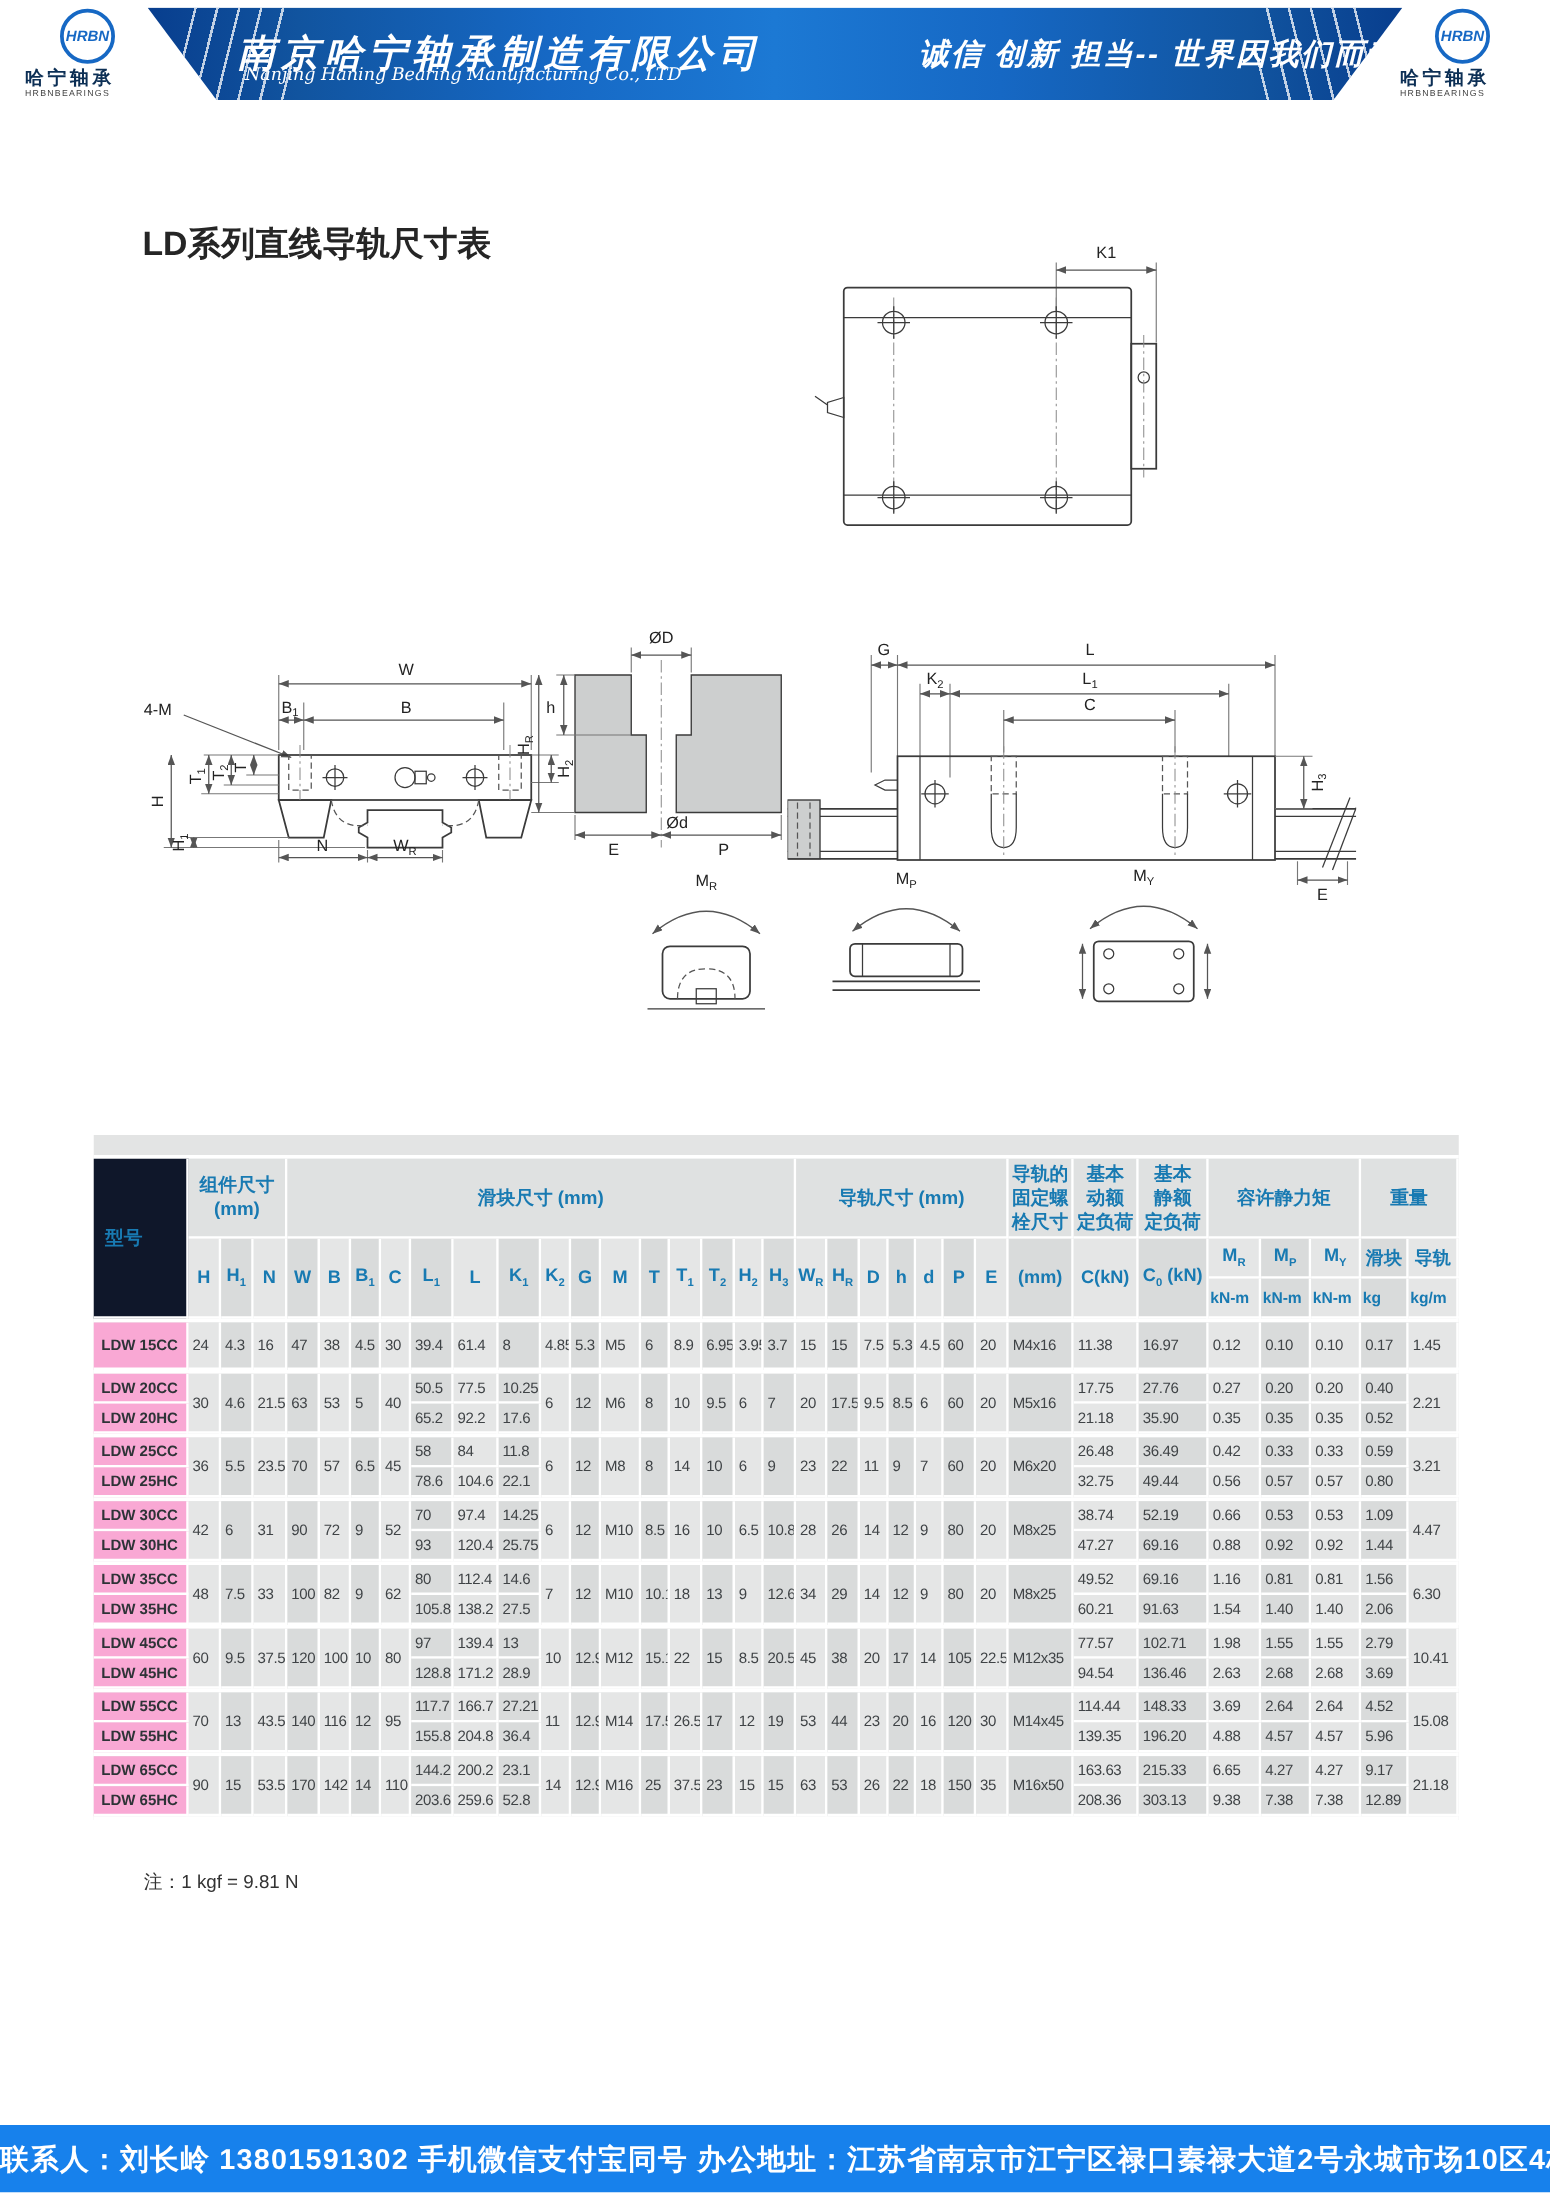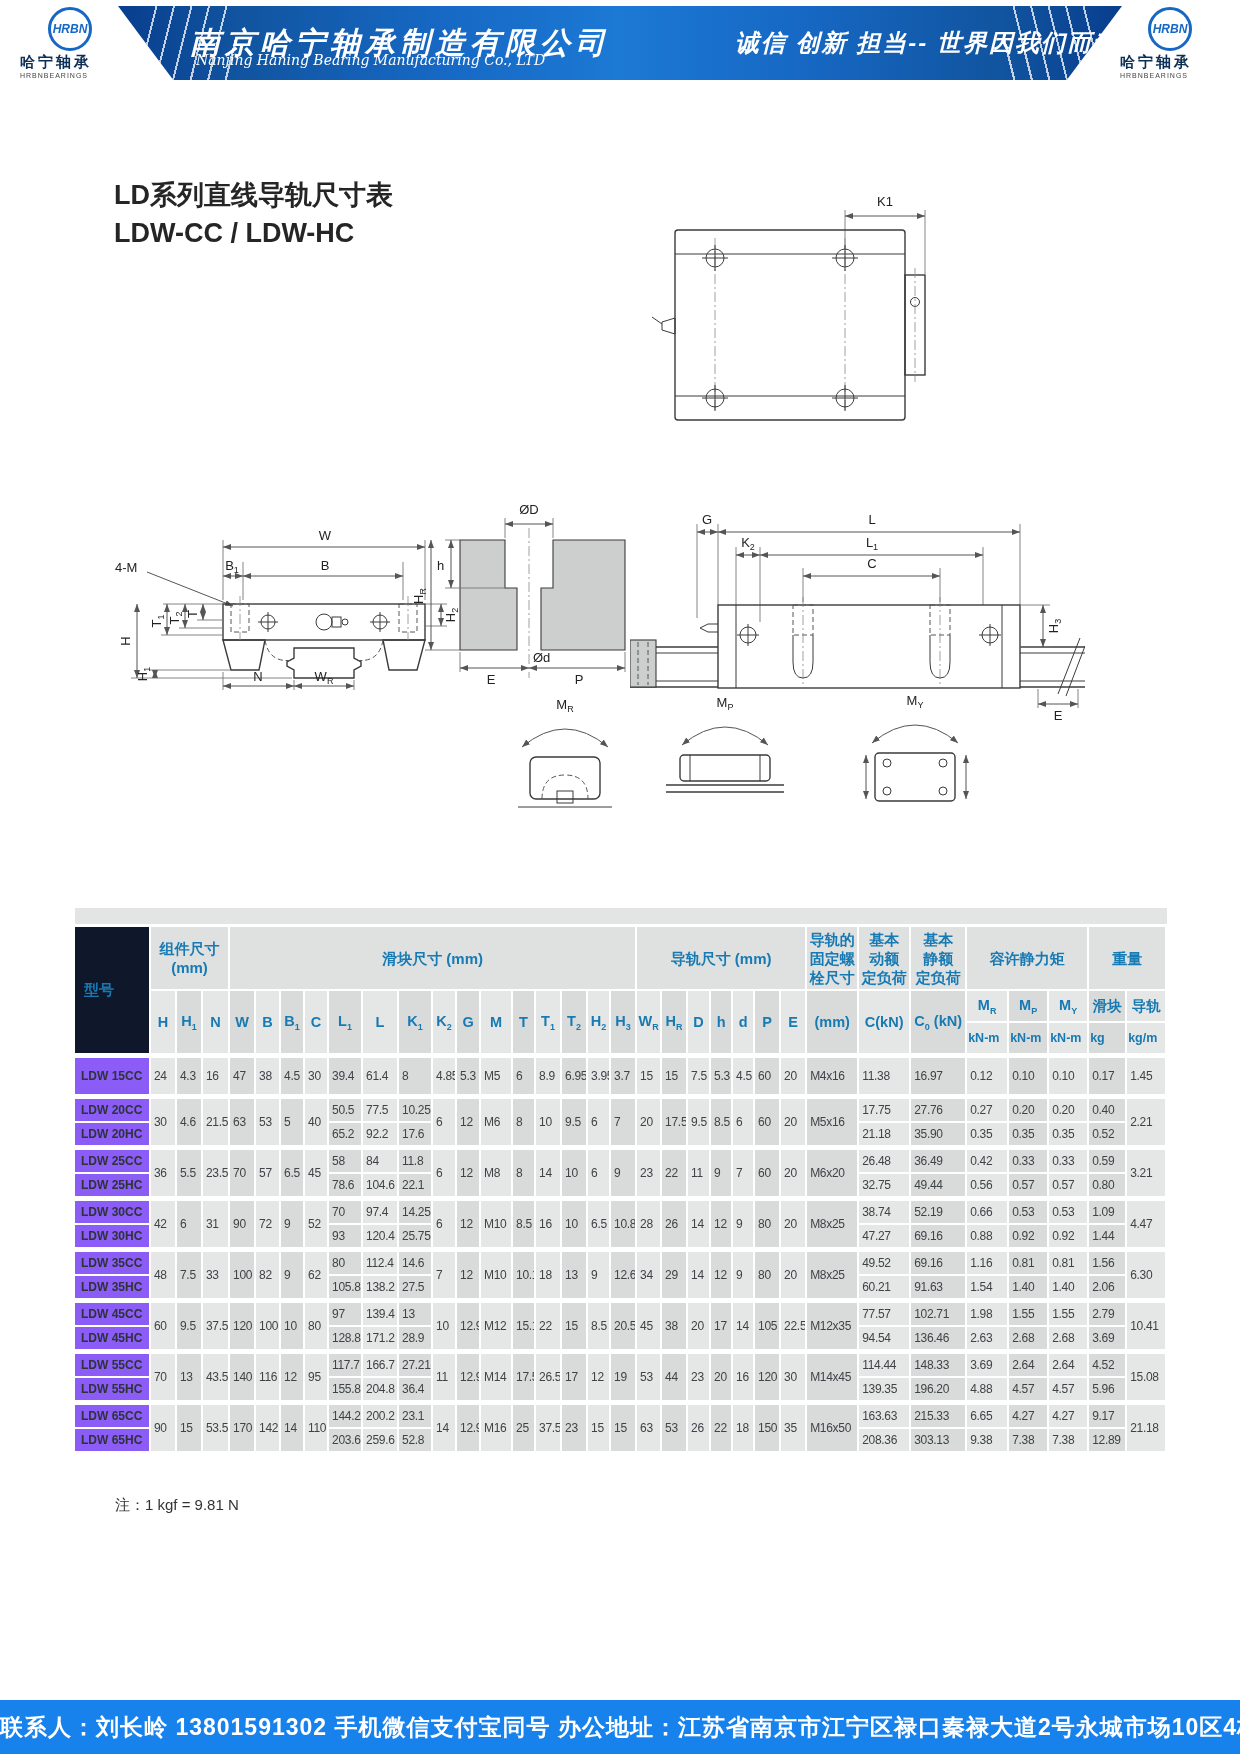--- a/index.html
+++ b/index.html
@@ -51,21 +51,21 @@
         overflow:hidden;white-space:nowrap}
   th{color:#187ab2;font-weight:bold}
   .th-grp{font-size:15px;text-align:center;vertical-align:middle;white-space:pre-line;
           line-height:19px;background:#dfe1e1;height:64px;padding:0 1px}
   .th-col{font-size:14.5px;text-align:center;vertical-align:middle;height:32px}
   .th-unit{font-size:12.5px;text-align:left;vertical-align:middle;height:32px}
   .th-model{font-size:15px;text-align:left;padding-left:9px;vertical-align:middle;background:#0f172a}
   td{font-size:12px;color:#3f4346;padding:0 0 0 3px;vertical-align:middle;height:24px;letter-spacing:-.3px}
   td.model{font-weight:bold;color:#2e3337;padding-left:6px;letter-spacing:0}
   td.h38{height:38px}
-  .c0{background:#8b5cf6}.ca{background:#e5e6e6}.cb{background:#d9dbdb}
+  .c0{background:#f9a8d4}.ca{background:#e5e6e6}.cb{background:#d9dbdb}
   tr.sep td{height:3px;background:#fff;border:0;padding:0}
   sub{font-size:9px}
 
   .note{position:absolute;left:115px;top:1496px;font-size:15px;color:#333}
 
   
   .footer{position:absolute;left:0;top:1700px;width:1240px;height:54px;background:#1781ec;
           color:#fff;font-weight:bold;font-size:23px;text-align:center;line-height:54px;
           letter-spacing:1px;white-space:nowrap}
 </style>
@@ -87,21 +87,20 @@
   </div>
   <div class="logo right">
     <div class="emblem">HRBN</div>
     <div class="cn">哈宁轴承</div>
     <div class="en">HRBNBEARINGS</div>
   </div>
 </div>
 
 <div class="title">
   <div>LD系列直线导轨尺寸表</div>
-  <div>LDW-CC / LDW-HC</div>
 </div>
 
 <svg style="position:absolute;left:630px;top:190px" width="330" height="255" viewBox="0 0 330 255">
   <defs>
       <marker id="mA" markerWidth="9" markerHeight="8" refX="8" refY="3" orient="auto-start-reverse">
         <path d="M0,0L8,3L0,6Z" fill="#555"></path>
       </marker>
     </defs>
   <line class="ext" x1="215" y1="20" x2="215" y2="60"></line>
   <line class="ext" x1="295" y1="20" x2="295" y2="84"></line>

